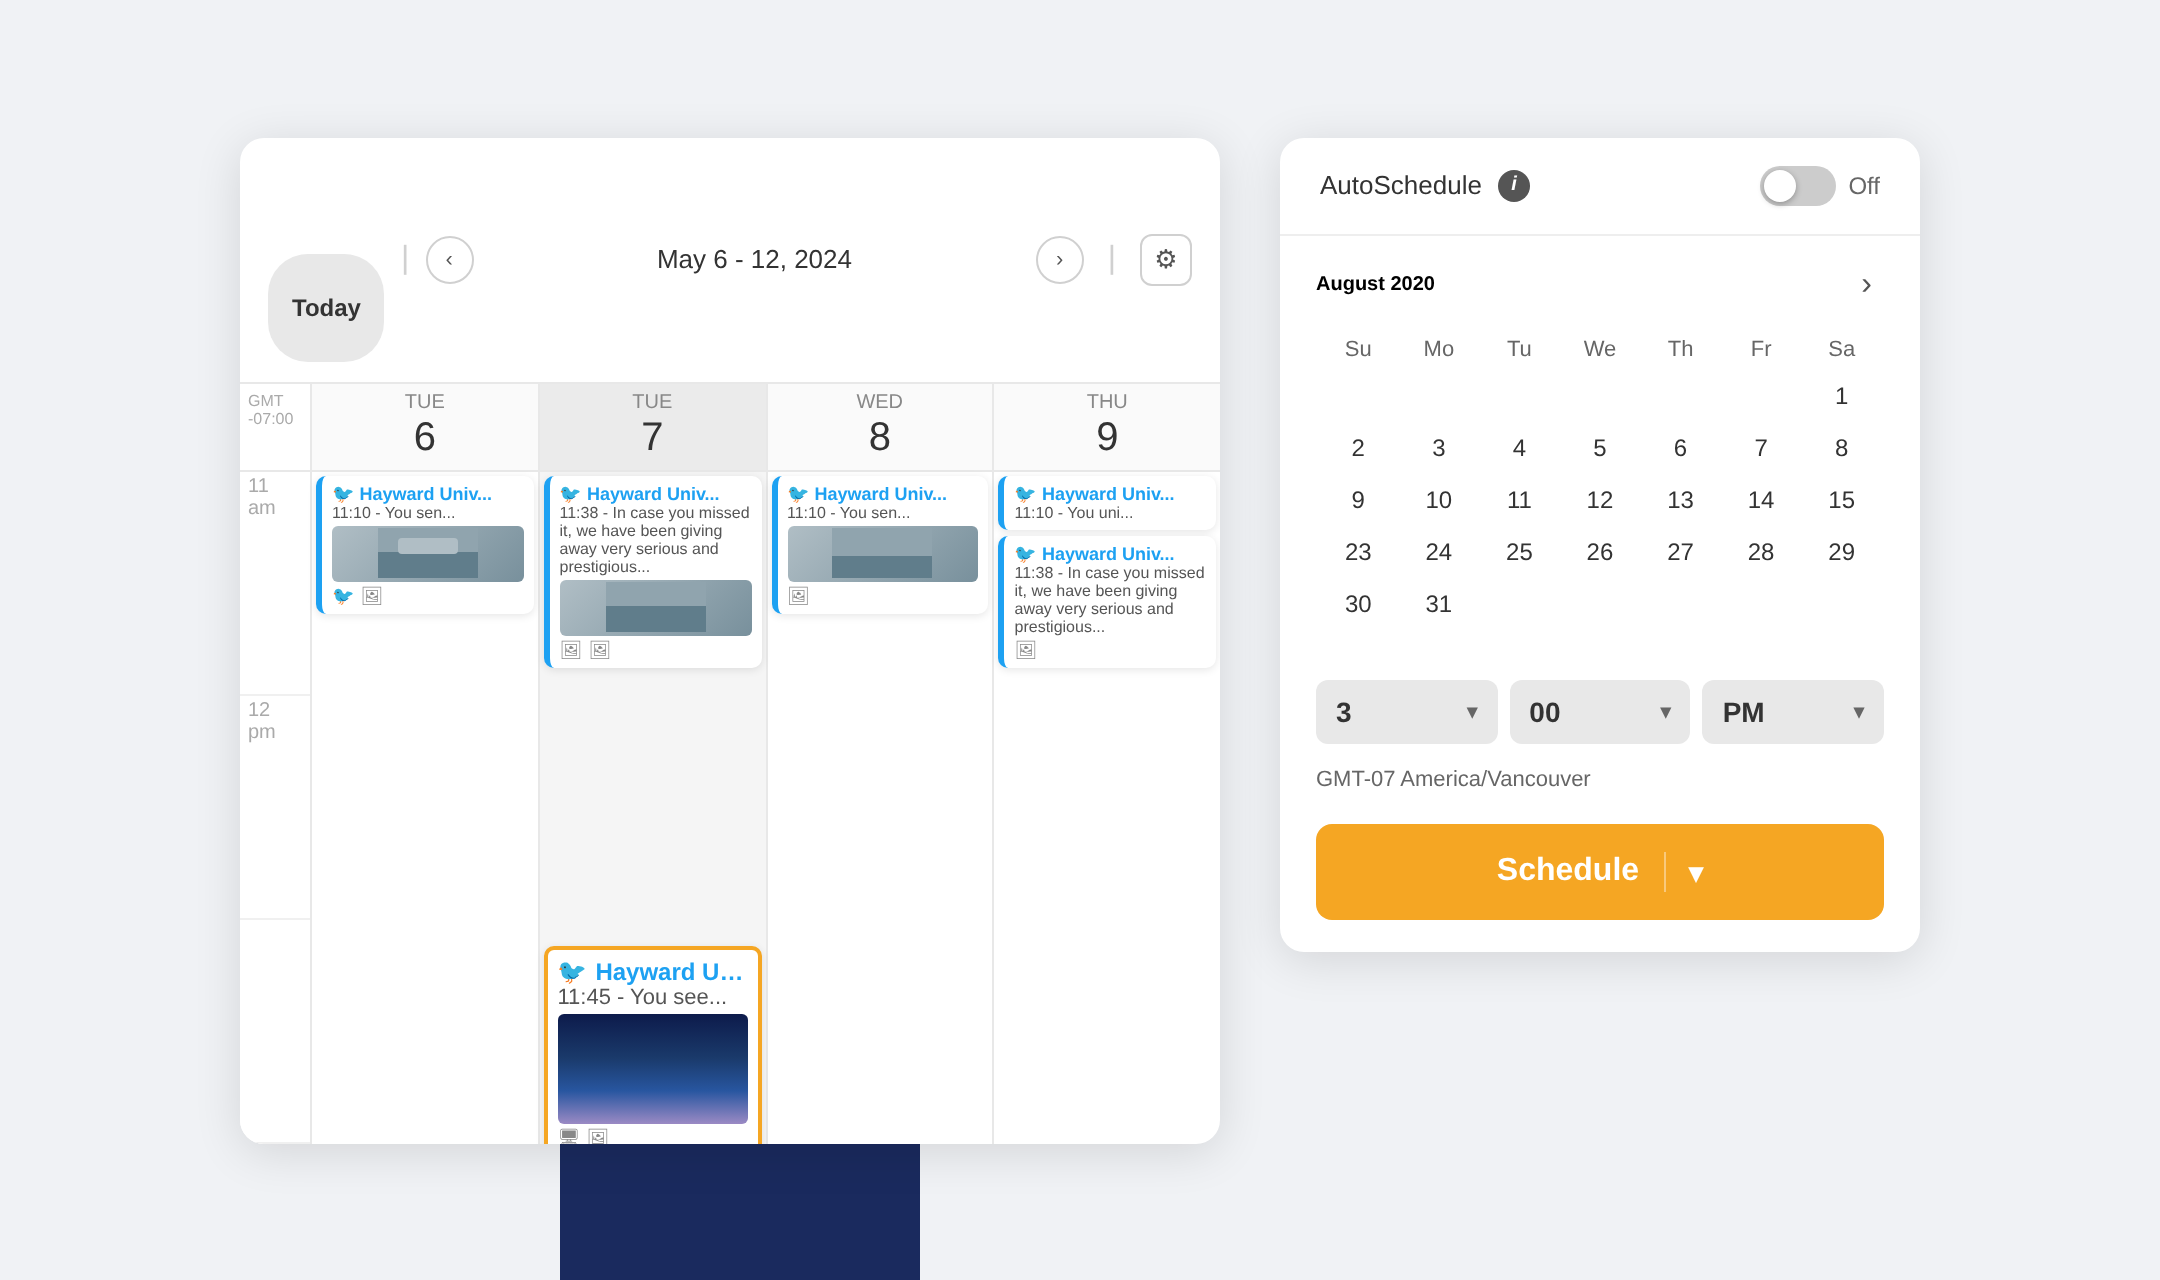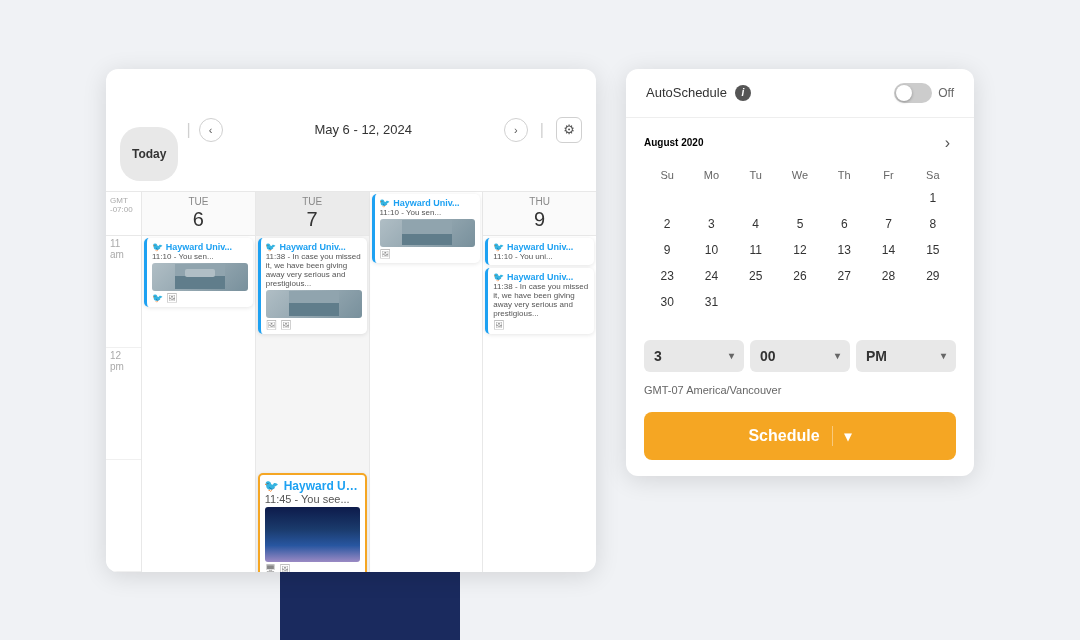--- a/index.html
+++ b/index.html
@@ -258,21 +258,21 @@
     .event-card.featured .event-img {
       height: 60px;
       background: linear-gradient(180deg, #1a237e 0%, #3949ab 40%, #5c6bc0 60%, #b39ddb 100%);
     }
 
     
     .schedule-panel {
       background: #fff;
       border-radius: 12px;
       box-shadow: 0 4px 24px rgba(0,0,0,0.12);
-      width: 348px;
+      width: 320px;
       padding: 0;
       overflow: hidden;
     }
 
     .auto-schedule-row {
       display: flex;
       align-items: center;
       padding: 14px 20px;
       gap: 8px;
       border-bottom: 1px solid #eee;
@@ -554,20 +554,24 @@
               </div>
               <div class="event-footer">
                 <span class="event-icon-sm">🖥</span>
                 <span class="event-icon-sm">🖼</span>
               </div>
             </div>
           </div>
         </div>
 
         <div class="day-col">
+          <div class="day-header">
+            <span class="day-name">Wed</span>
+            <span class="day-num">8</span>
+          </div>
           <div class="day-events">
             <div class="event-card">
               <div class="event-title">🐦 Hayward Univ...</div>
               <div class="event-time">11:10 - You sen...</div>
               <div class="event-img">
                 <svg width="50" height="25" viewBox="0 0 50 25">
                     <rect width="50" height="25" fill="#90a4ae"></rect>
                     <rect x="0" y="14" width="50" height="11" fill="#607d8b"></rect>
                   </svg>
               </div>

